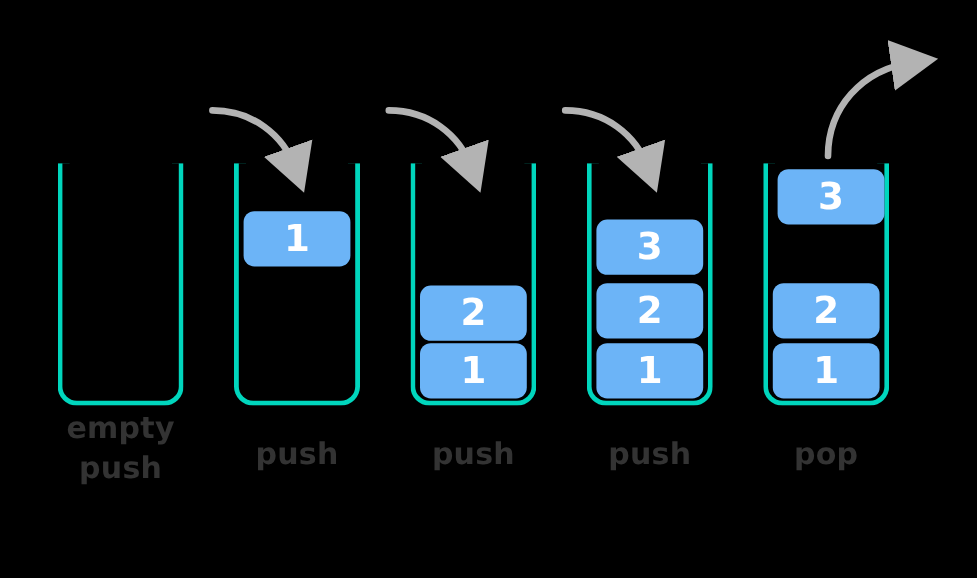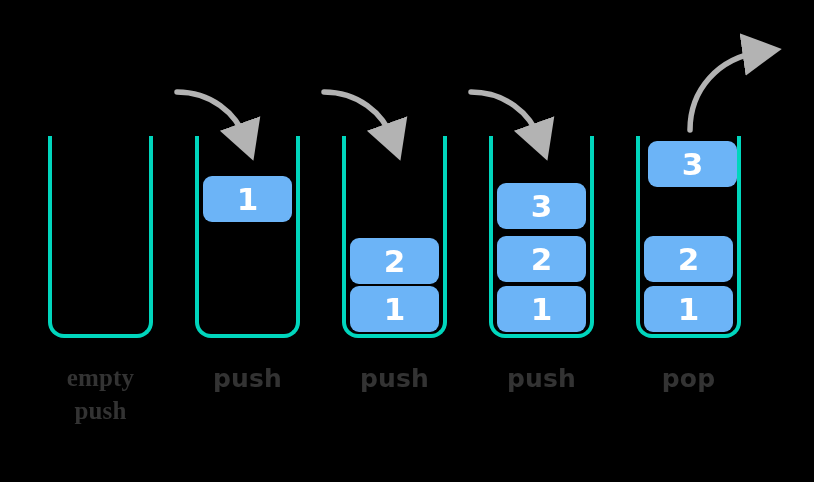--- a/index.html
+++ b/index.html
@@ -92,21 +92,21 @@
       <path d="M471,92 C504,92 530,112 540,140" fill="none" stroke="#b3b3b3" stroke-width="5.5" stroke-linecap="round" marker-end="url(#ah-down)"></path>
     </g>
 
     <g>
       <path d="M690,130 C690,90 718,58 760,52" fill="none" stroke="#b3b3b3" stroke-width="5.5" stroke-linecap="round" marker-end="url(#ah-up)"></path>
     </g>
   </svg>
 
   <div class="stack-col" style="left:0;width:200px;">
     <div class="container-u" style="left:48px;top:136px;width:105px;height:202px;"></div>
-    <div class="caption" style="left:18px;top:361px;width:165px;white-space:pre;font-family:Liberation Serif, serif;"><span>empty</span><br><span>push</span></div>
+    <div class="caption" style="left:18px;top:340px;width:165px;white-space:pre;"><span>empty</span><br><span>push</span></div>
   </div>
 
   <div class="stack-col" style="left:0;width:350px;">
     <div class="container-u" style="left:195px;top:136px;width:105px;height:202px;"></div>
     <div class="cell" style="left:203px;top:176px;width:89px;height:46px;">1</div>
     <div class="caption" style="left:165px;top:362px;width:165px;">push</div>
   </div>
 
   <div class="stack-col" style="left:0;width:500px;">
     <div class="container-u" style="left:342px;top:136px;width:105px;height:202px;"></div>

